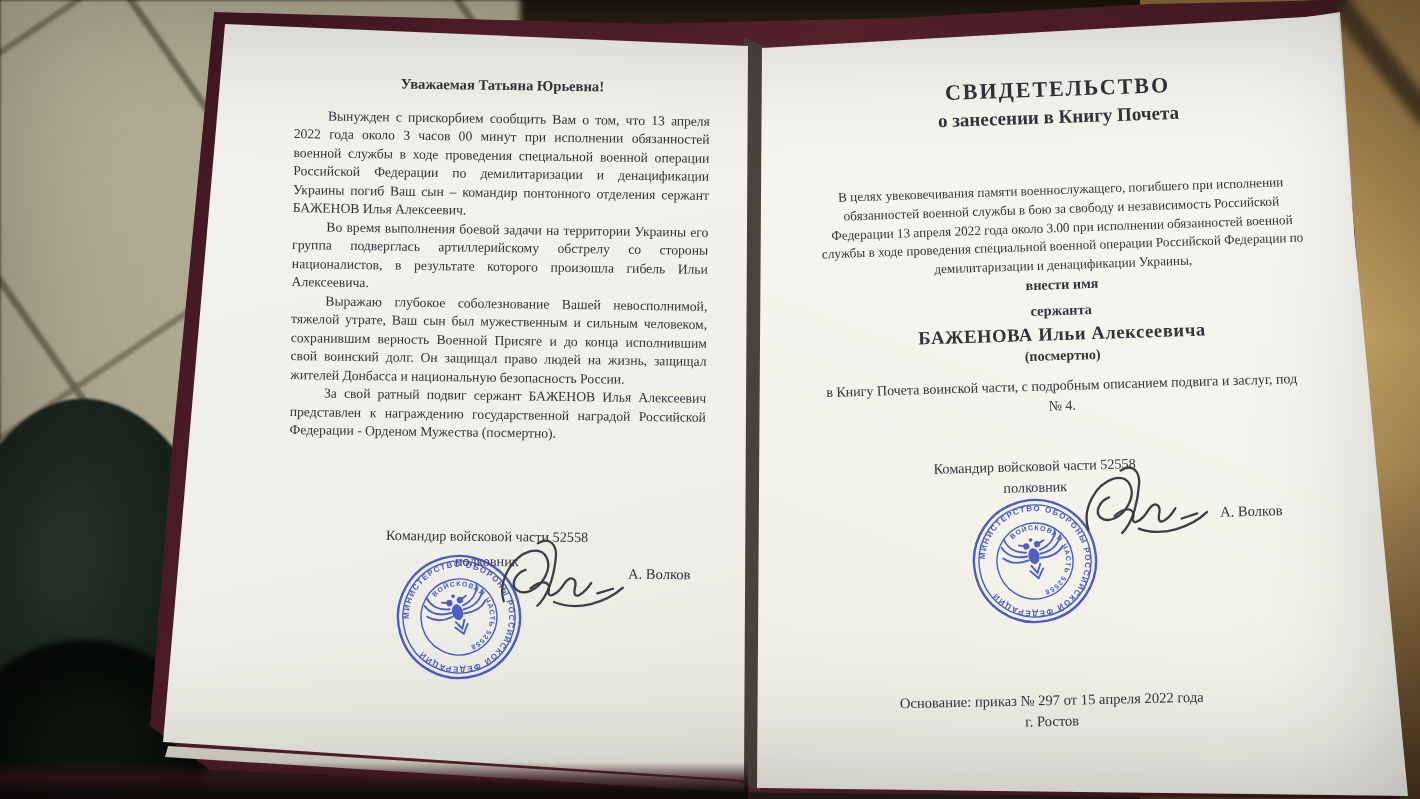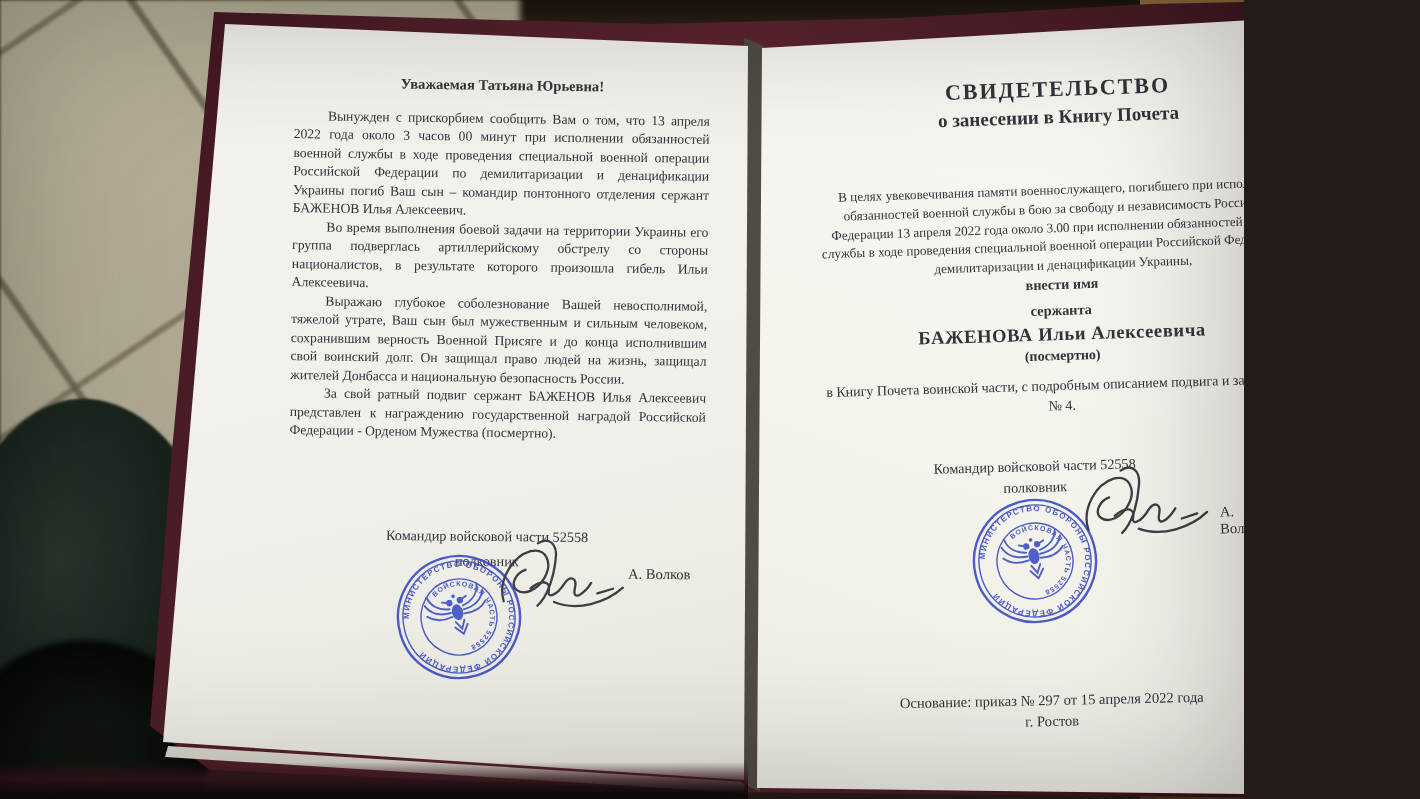--- a/index.html
+++ b/index.html
@@ -1,16 +1,16 @@
 <!DOCTYPE html>
 <html lang="ru"><head>
 <meta charset="utf-8">
 <style>
   html,body{margin:0;padding:0;background:#241c18;}
-  .scene{position:relative;width:1244px;height:799px;overflow:hidden;
+  .scene{position:relative;width:1420px;height:799px;overflow:hidden;
          font-family:"Liberation Serif", serif;background:#241c18;}
 
   
   .tile-floor{position:absolute;left:0;top:0;width:740px;height:510px;z-index:1;
     background-image:
       repeating-linear-gradient(55deg, rgba(0,0,0,0) 0 128px, rgba(104,98,80,.85) 128px 135px, rgba(0,0,0,0) 135px 268px),
       repeating-linear-gradient(-34deg, rgba(0,0,0,0) 0 150px, rgba(104,98,80,.7) 150px 156px, rgba(0,0,0,0) 156px 320px),
       linear-gradient(140deg,#b8b29b 0%,#aaa48c 60%,#999378 100%);
     filter:blur(1.5px);}
   .top-dark{position:absolute;left:520px;top:-12px;width:680px;height:58px;z-index:1;

